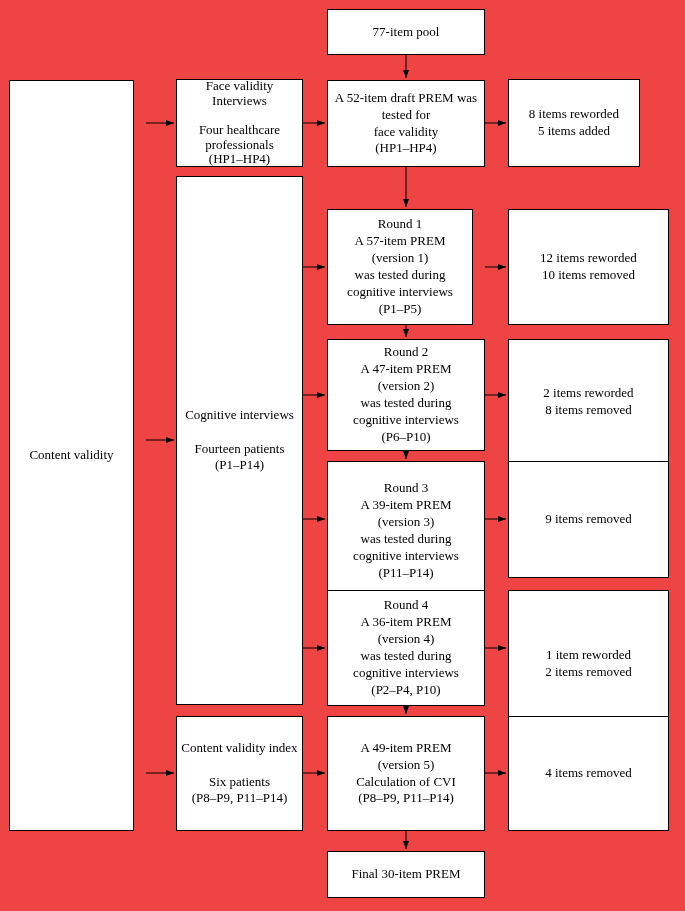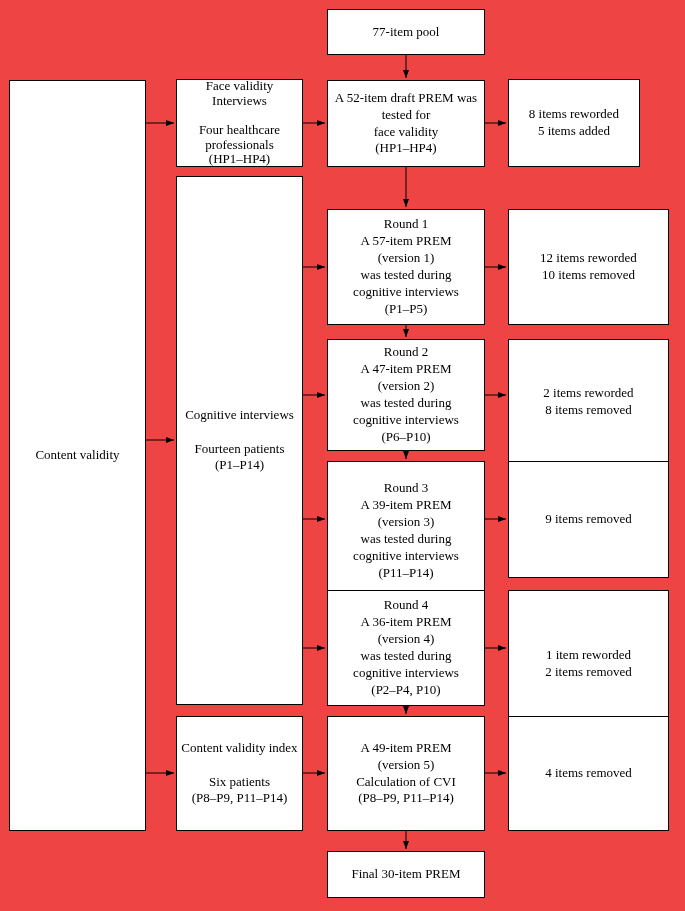--- a/index.html
+++ b/index.html
@@ -69,41 +69,41 @@
     <line x1="485" y1="123" x2="506" y2="123" marker-end="url(#ah)"></line>
     <line x1="485" y1="267" x2="506" y2="267" marker-end="url(#ah)"></line>
     <line x1="485" y1="395" x2="506" y2="395" marker-end="url(#ah)"></line>
     <line x1="485" y1="519" x2="506" y2="519" marker-end="url(#ah)"></line>
     <line x1="485" y1="648" x2="506" y2="648" marker-end="url(#ah)"></line>
     <line x1="485" y1="773" x2="506" y2="773" marker-end="url(#ah)"></line>
   </svg>
 
   <div class="box" style="left:327px; top:9px;   width:158px; height:46px;">77-item pool</div>
 
-  <div class="box" style="left:9px;   top:80px;  width:137px; height:751px;">Content validity</div>
+  <div class="box" style="left:9px;   top:80px;  width:125px; height:751px;">Content validity</div>
 
   <div class="box tight" style="left:176px; top:79px; width:127px; height:88px;">Face validity
 Interviews
 
 Four healthcare
 professionals
 (HP1–HP4)</div>
   <div class="box" style="left:327px; top:80px;  width:158px; height:87px;">A 52-item draft PREM was
 tested for
 face validity
 (HP1–HP4)</div>
   <div class="box" style="left:508px; top:79px;  width:132px; height:88px;">8 items reworded
 5 items added</div>
 
   <div class="box" style="left:176px; top:176px; width:127px; height:529px;">Cognitive interviews
 
 Fourteen patients
 (P1–P14)</div>
 
-  <div class="box" style="left:327px; top:209px; width:158px; height:116px;">Round 1
+  <div class="box" style="left:327px; top:209px; width:146px; height:116px;">Round 1
 A 57-item PREM
 (version 1)
 was tested during
 cognitive interviews
 (P1–P5)</div>
   <div class="box" style="left:508px; top:209px; width:161px; height:116px;">12 items reworded
 10 items removed</div>
 
   <div class="box" style="left:327px; top:339px; width:158px; height:112px;">Round 2
 A 47-item PREM

